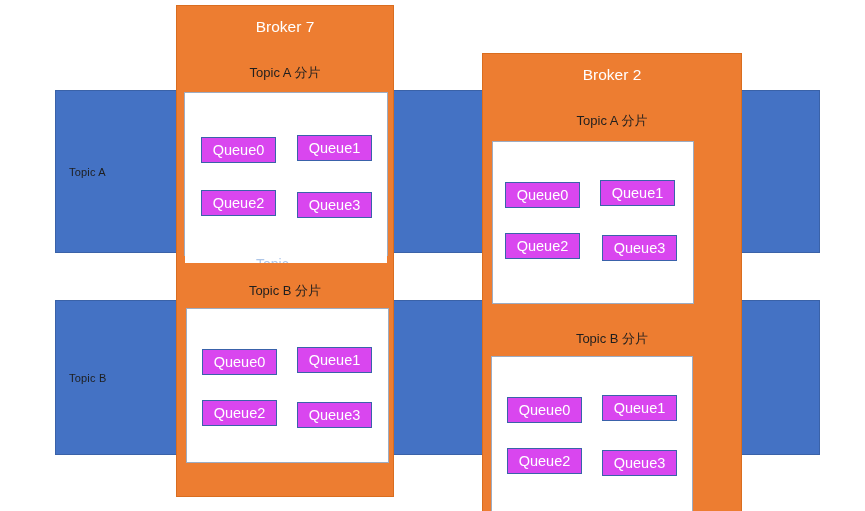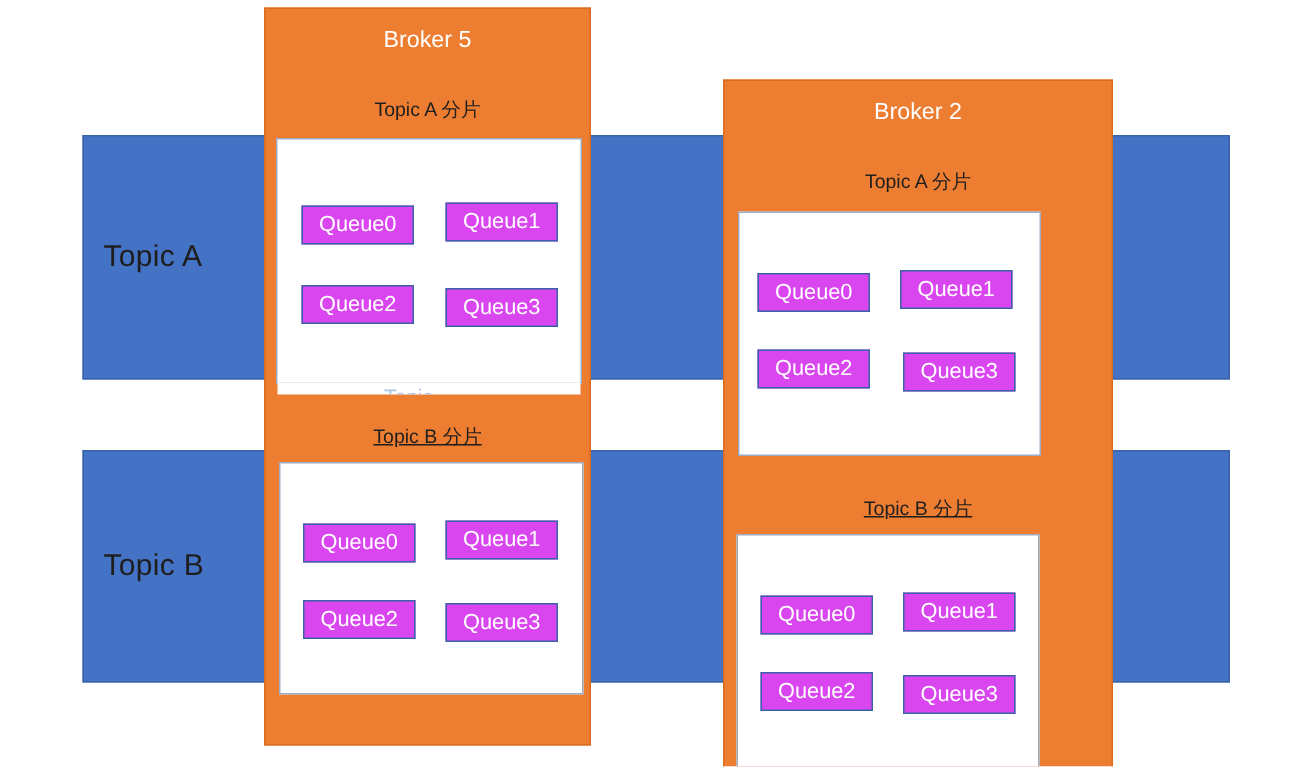--- a/index.html
+++ b/index.html
@@ -4,31 +4,31 @@
 <style>
   html,body{margin:0;padding:0;background:#fff;}
   body{font-family:"Liberation Sans","DejaVu Sans",sans-serif;}
   .canvas{position:relative;width:865px;height:511px;background:#ffffff;overflow:hidden;}
 
   
   .band{position:absolute;left:55px;width:765px;background:#4472C4;border:1px solid #3a62a8;
         display:flex;align-items:center;box-sizing:border-box;}
   .band-a{top:90px;height:163px;}
   .band-b{top:300px;height:155px;}
-  .band-label{color:#1e1e1e;font-size:20px;padding-left:13px;letter-spacing:.2px;}
+  .band-label{color:#1e1e1e;font-size:11px;padding-left:13px;letter-spacing:.2px;}
 
   
   .broker{position:absolute;top:5px;height:492px;background:#ED7D31;border:1px solid #d96d1f;box-sizing:border-box;}
   .broker-1{left:176px;width:218px;}
   .broker-2{left:482px;width:260px;margin-top:48px;}
   .broker-title{position:absolute;top:12px;left:0;right:0;text-align:center;color:#ffffff;font-size:15.5px;}
 
   .section-title{position:absolute;left:0;right:0;text-align:center;color:#1f1f1f;font-size:13px;}
   .sec-title-a{top:58px;}
-  .sec-title-b{top:276px;text-decoration:underline;}
+  .sec-title-b{top:276px;}
 
   
   .shard-box{position:absolute;background:#ffffff;border:1.5px solid #9dacc2;box-sizing:border-box;}
   .b1 .box-a{left:7px;top:86px;width:204px;height:164px;}
   .b1 .box-b{left:9px;top:302px;width:203px;height:155px;}
   .b2 .box-a{left:9px;top:87px;width:202px;height:163px;}
   .b2 .box-b{left:8px;top:302px;width:202px;height:156px;}
 
   
   .queue{position:absolute;width:75px;height:26px;background:#d946ef;border:1px solid #3a62aa;
@@ -44,21 +44,21 @@
 <div class="canvas">
 
   <div class="band band-a">
     <span class="band-label">Topic A</span>
   </div>
   <div class="band band-b">
     <span class="band-label">Topic B</span>
   </div>
 
   <div class="broker broker-1 b1">
-    <div class="broker-title">Broker 5</div>
+    <div class="broker-title">Broker 7</div>
 
     <div class="section-title sec-title-a">Topic A 分片</div>
     <div class="shard-box box-a">
       <div class="queue" style="left:16px;top:44px;">Queue0</div>
       <div class="queue" style="left:112px;top:42px;">Queue1</div>
       <div class="queue" style="left:16px;top:97px;">Queue2</div>
       <div class="queue" style="left:112px;top:99px;">Queue3</div>
     </div>
 
     <div class="peek-strip">

